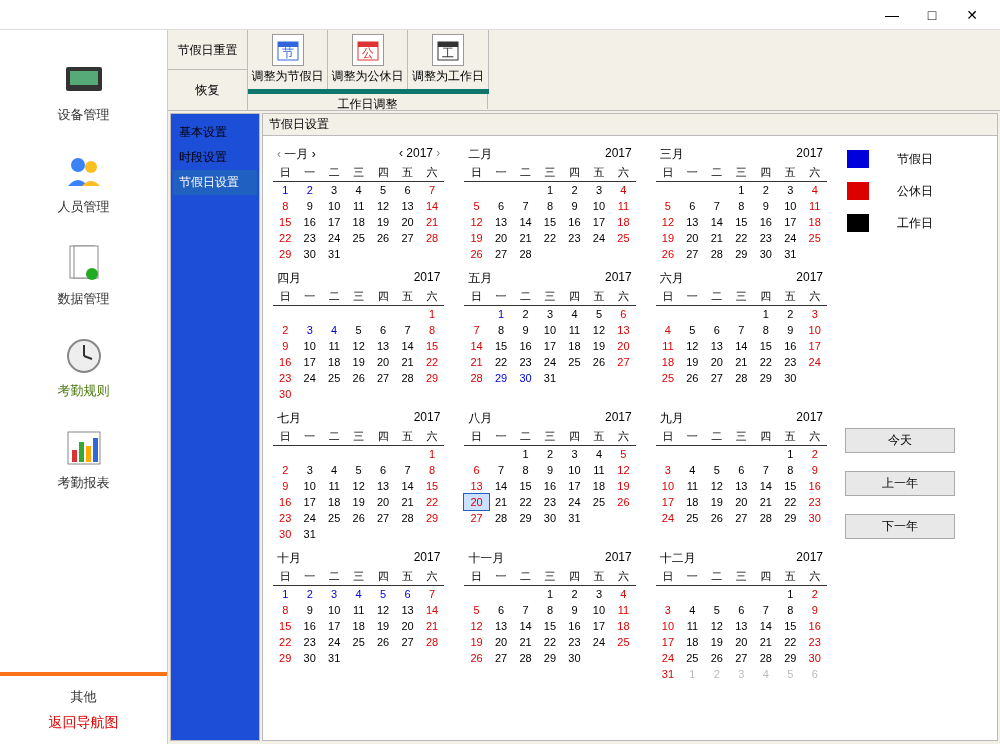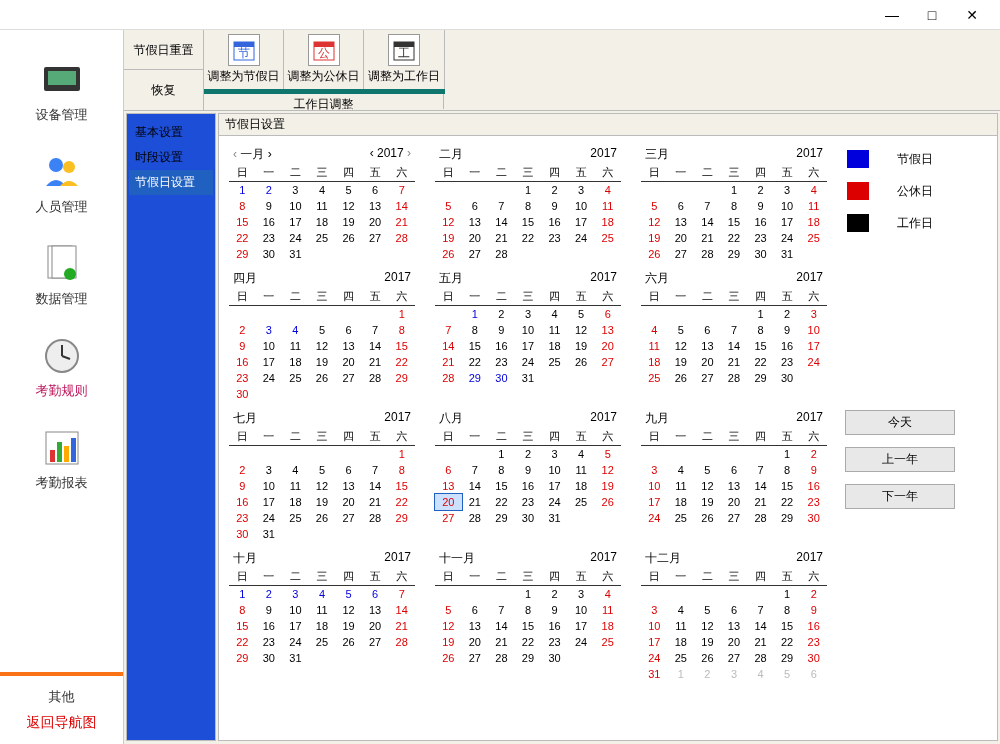--- a/index.html
+++ b/index.html
@@ -1,24 +1,24 @@
 <!DOCTYPE html>
 <html><head>
 <meta charset="utf-8">
 <style>
 *{box-sizing:border-box;margin:0;padding:0;font-family:"Microsoft YaHei","SimSun",sans-serif;font-size:12px}
 body{background:#fff;width:1000px;height:744px;overflow:hidden;position:relative}
 .titlebar{height:30px;background:#fff;border-bottom:1px solid #ddd;display:flex;justify-content:flex-end;align-items:center;padding-right:8px}
 .titlebar .btn{width:40px;height:26px;display:flex;align-items:center;justify-content:center;font-size:14px;cursor:pointer}
 .main{display:flex;height:714px}
-.sidebar{width:124px;background:#fff;border-right:1px solid #ccc;display:flex;flex-direction:column;position:relative}
+.sidebar{width:168px;background:#fff;border-right:1px solid #ccc;display:flex;flex-direction:column;position:relative}
 .side-items{flex:1;padding-top:30px}
 .side-item{text-align:center;margin-bottom:28px;cursor:pointer}
 .side-item .icn{width:40px;height:40px;margin:0 auto 6px;display:flex;align-items:center;justify-content:center}
-.side-item.sel .lbl{color:#be185d}
+.side-item.sel .lbl{color:#4d7c0f}
 .side-item .lbl{color:#333;font-size:13px}
 .side-footer{text-align:center;padding:8px 0;border-top:4px solid #f97316}
 .side-footer .other{color:#333;font-size:13px;padding:4px 0}
 .side-footer .back{color:#d00;font-size:14px;font-weight:normal;padding:4px 0;cursor:pointer}
 .content{flex:1;background:#f3f0e8}
 .toolbar{display:flex;border-bottom:1px solid #bbb;background:#f3f0e8}
 .tb-left{width:80px;border-right:1px solid #bbb}
 .tb-left div{height:40px;line-height:40px;text-align:center;border-bottom:1px solid #bbb;cursor:pointer;font-size:12px}
 .tb-left div:last-child{border-bottom:none}
 .tb-icons{display:flex;border-right:1px solid #bbb}
@@ -47,21 +47,21 @@
 .days span{padding:1px 0;font-size:11px;line-height:14px}
 .d-w{color:#000}
 .d-h{color:#d00}
 .d-f{color:#00d}
 .d-o{color:#bbb}
 .d-today{background:#cce0ff;outline:1px solid #2060c0}
 .legend{width:160px;padding:14px 10px}
 .lg-row{display:flex;align-items:flex-end;margin-bottom:14px}
 .lg-sw{width:22px;height:18px;margin-right:28px}
 .nav-btns{padding:0 10px;position:absolute;right:20px;top:410px;width:160px}
-.nav-btns button{display:block;width:110px;margin:0 auto 12px;padding:3px 0;background:#e8e8e8;border:1px solid #aaa;cursor:pointer;font-size:12px}
+.nav-btns button{display:block;width:110px;margin:18px auto 12px;padding:3px 0;background:#e8e8e8;border:1px solid #aaa;cursor:pointer;font-size:12px}
 .arrow{cursor:pointer;color:#888}
 svg{display:block}
 </style>
 </head>
 <body>
 
 <div class="titlebar">
   <div class="btn">—</div>
   <div class="btn">□</div>
   <div class="btn">✕</div>

